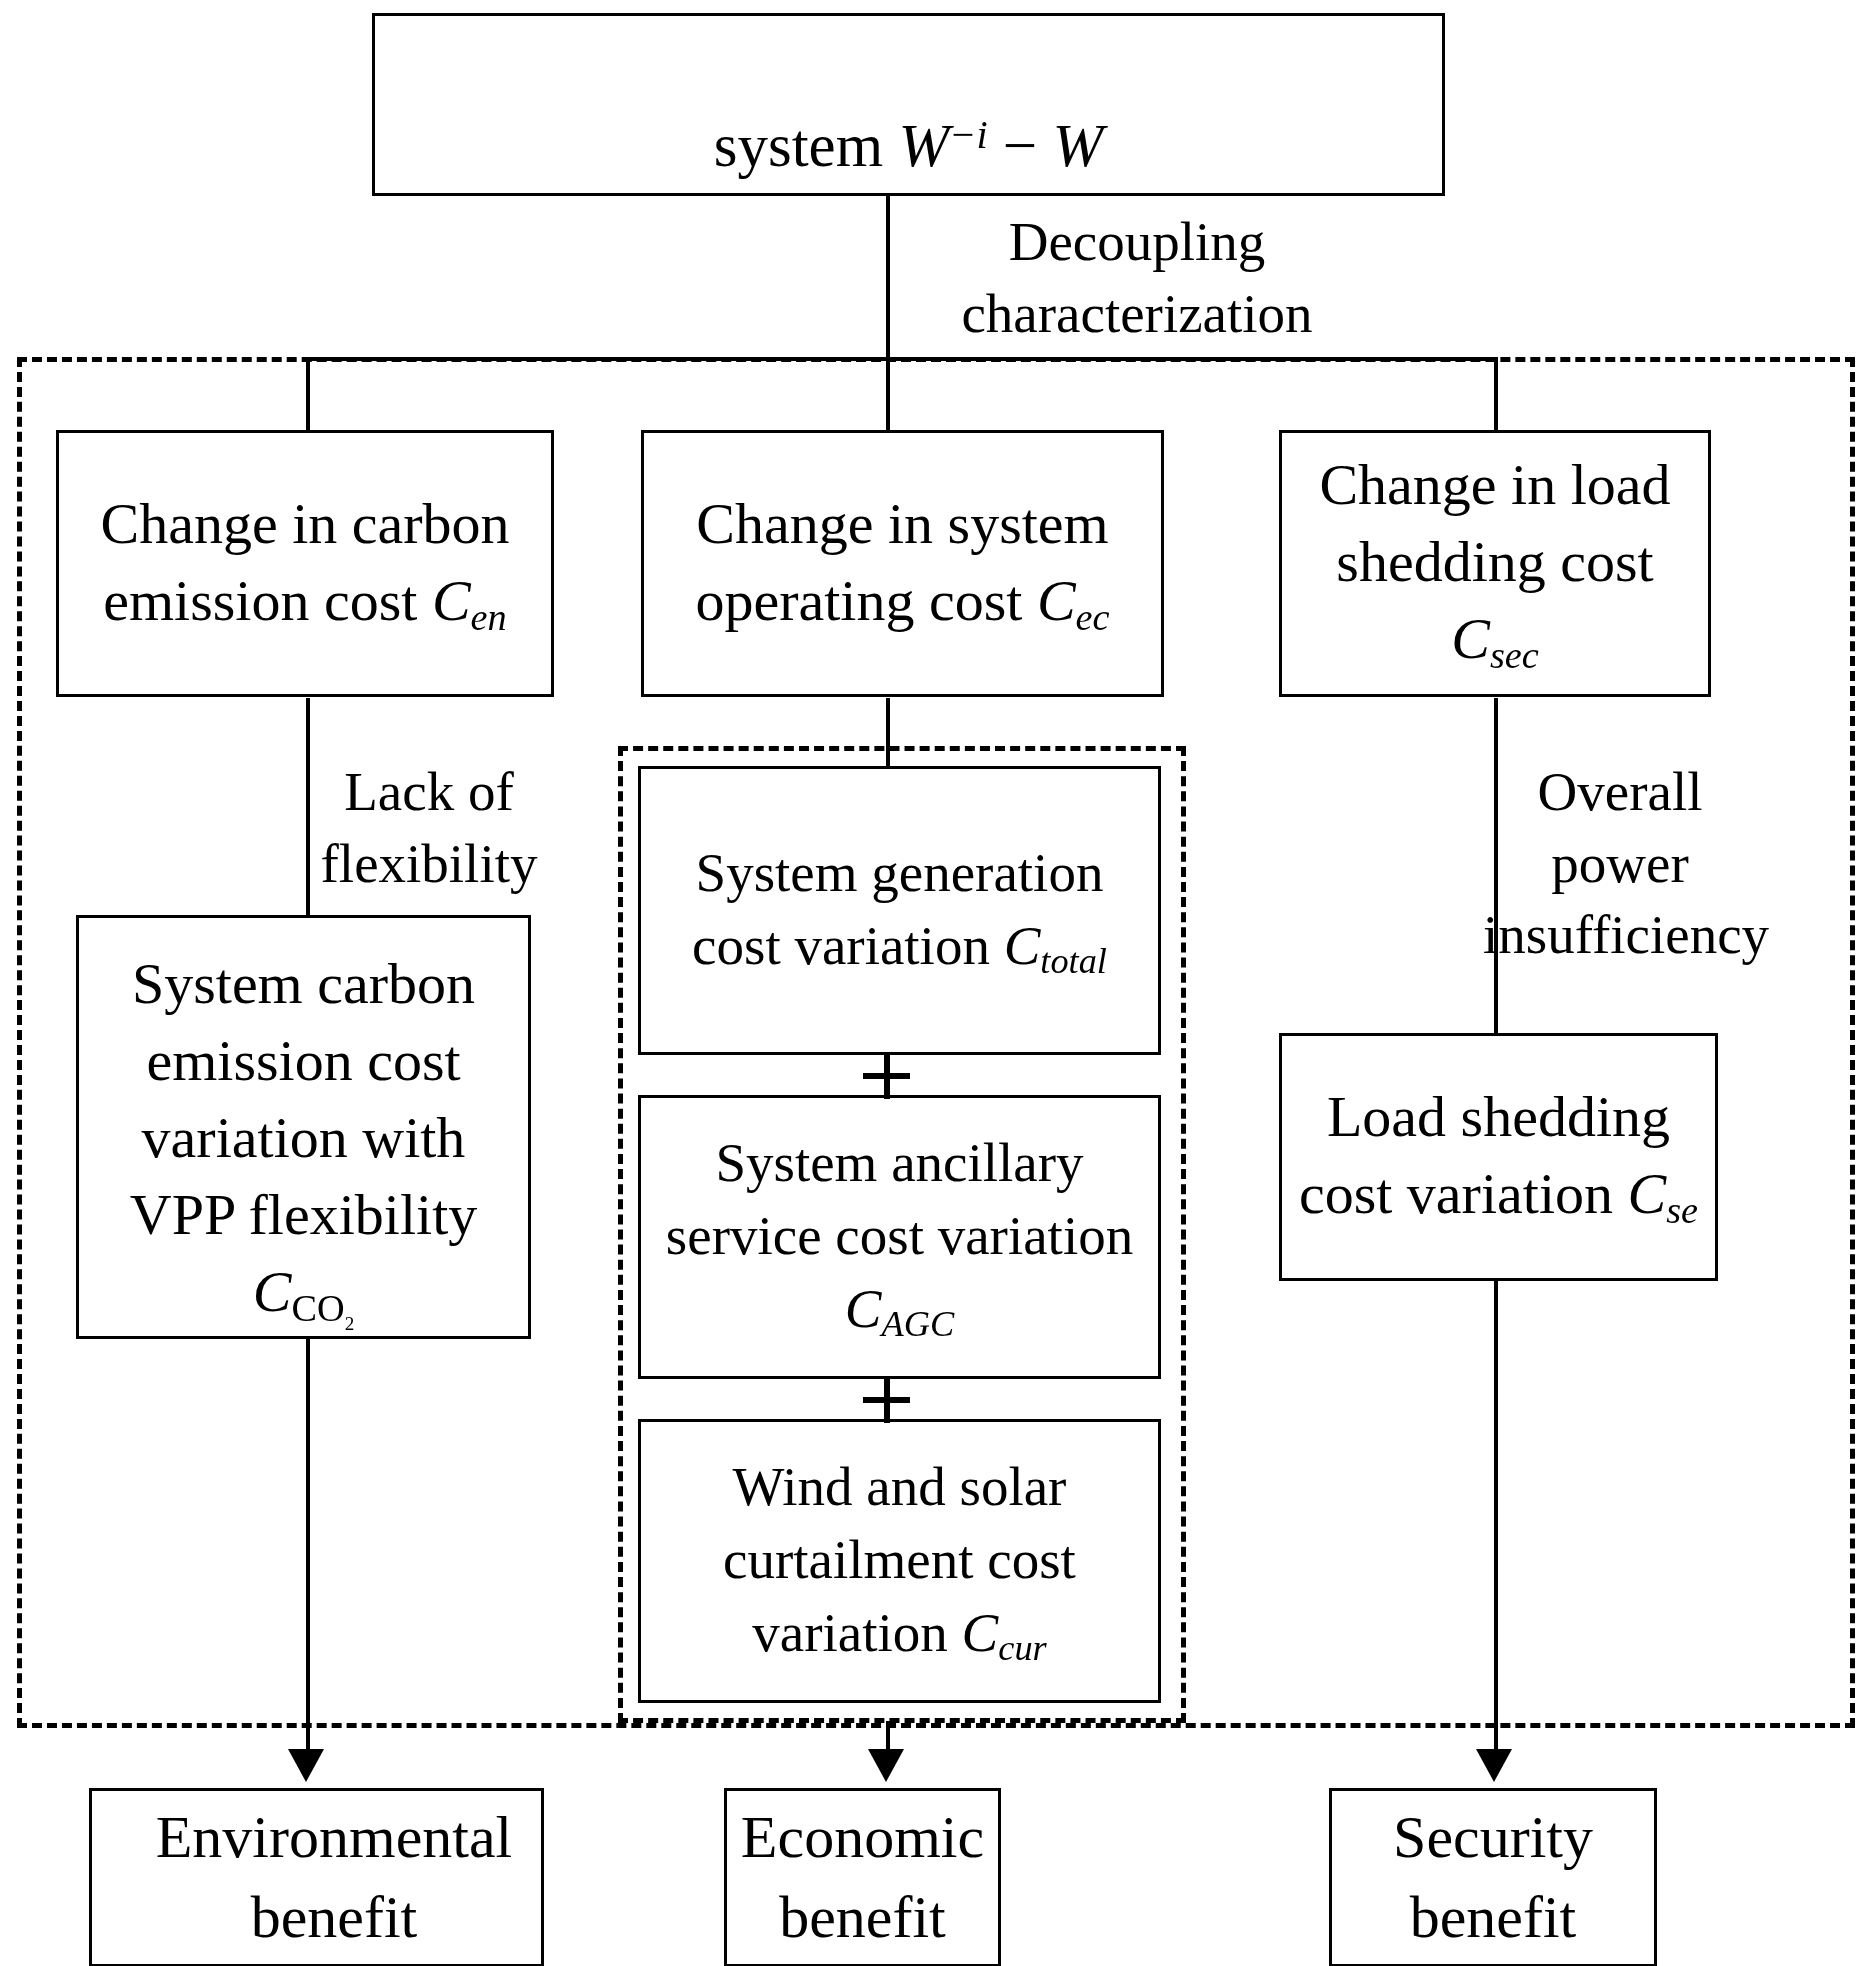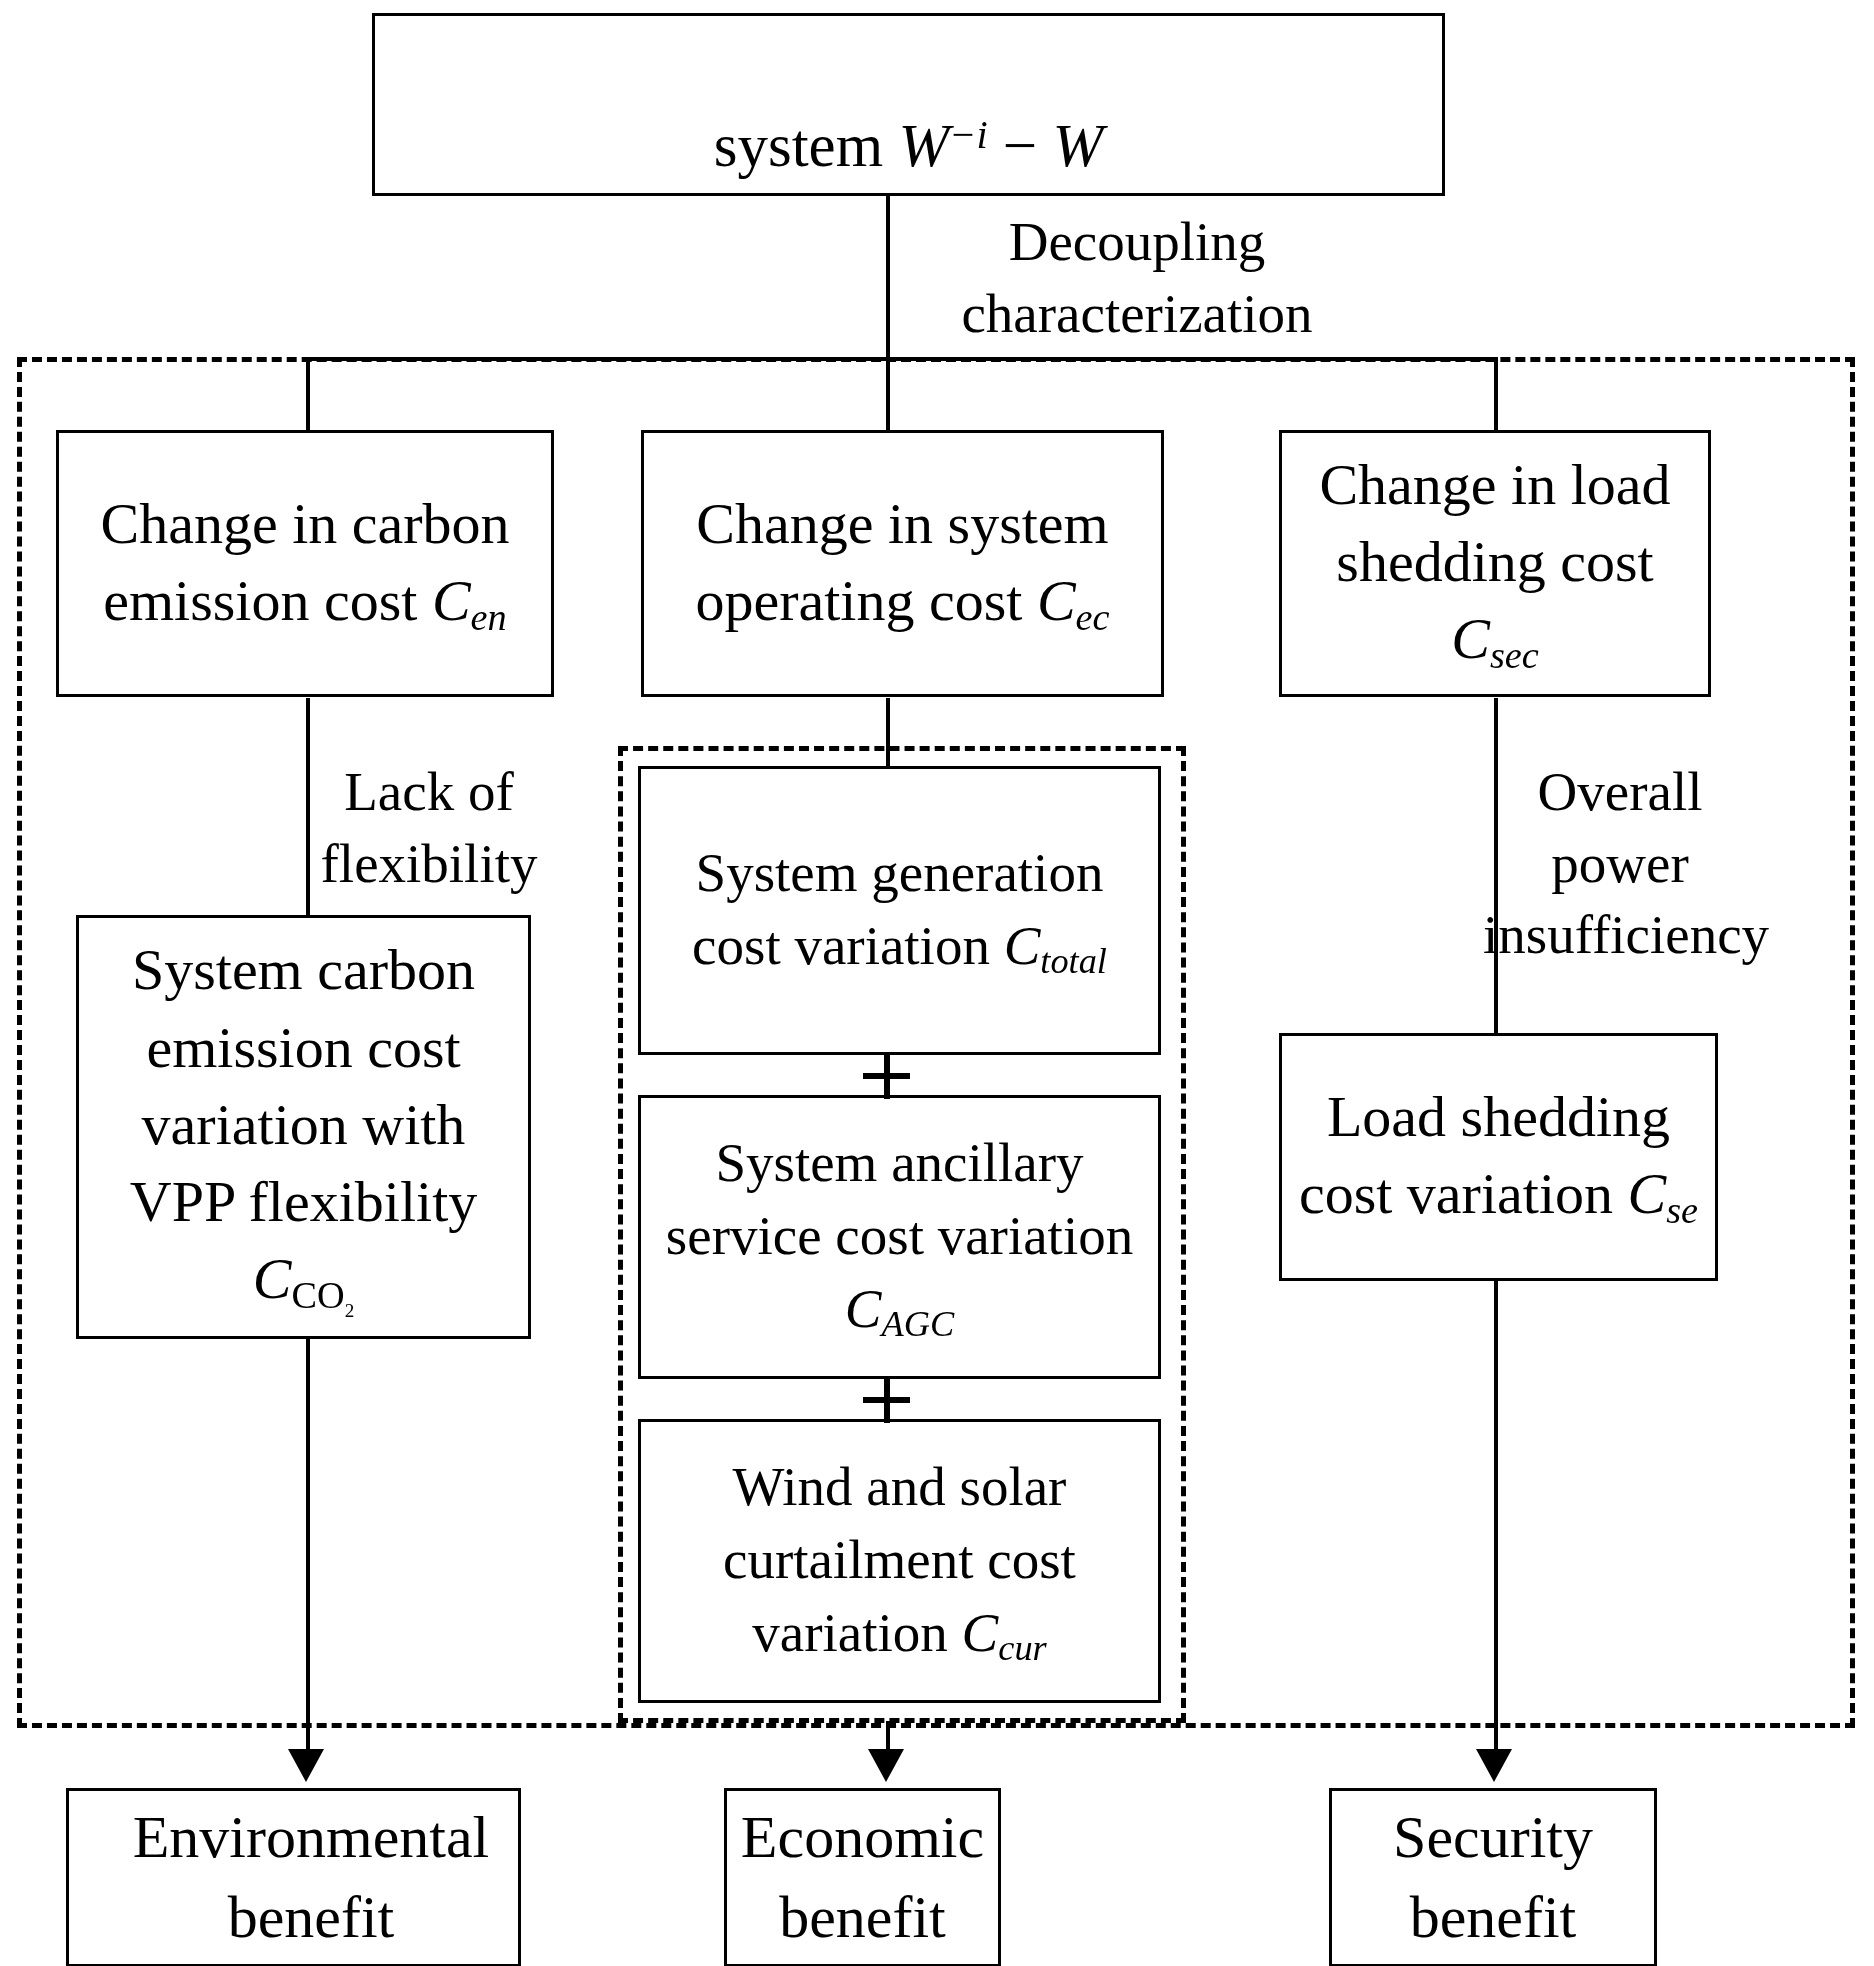--- a/index.html
+++ b/index.html
@@ -54,20 +54,21 @@
   #box-operate { left: 641px;  width: 523px; }
   #box-shed    { left: 1279px; width: 432px; }
 
   
   #box-co2 {
     left: 76px;
     top: 915px;
     width: 455px;
     height: 424px;
     font-size: 58px;
+    align-items: flex-end;
   }
   
   .nested {
     left: 638px;
     width: 523px;
     font-size: 55px;
   }
   #box-output { top: 766px;  height: 289px; }
   #box-agc    { top: 1095px; height: 284px; }
   #box-cur    { top: 1419px; height: 284px; }
@@ -79,21 +80,21 @@
     width: 439px;
     height: 248px;
     font-size: 58px;
   }
   
   .row4 {
     top: 1788px;
     height: 179px;
     font-size: 60px;
   }
-  #box-env { left: 66px;   width: 455px; padding-left: 35px; }
+  #box-env { left: 89px;   width: 455px; padding-left: 35px; }
   #box-eco { left: 724px;  width: 277px; }
   #box-sec { left: 1329px; width: 328px; }
 
   
   #outer-dashdot {
     position: absolute;
     left: 16.6px;
     top: 357px;
     width: 1838px;
     height: 1371px;

